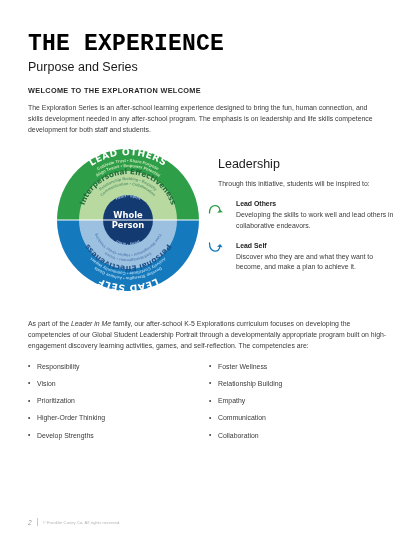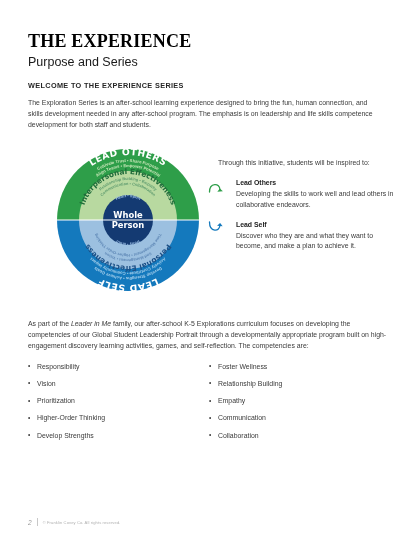--- a/index.html
+++ b/index.html
@@ -17,22 +17,22 @@
     background: #ffffff;
     overflow: hidden;
   }
   .content {
     position: absolute;
     left: 28px;
     top: 32px;
     width: 362px;
   }
   .doc-title {
-    font-family: Liberation Serif, serif;
-    font-size: 18px;
+    font-family: Liberation Mono, monospace;
+    font-size: 23px;
     font-weight: bold;
     letter-spacing: 0.2px;
     color: #000000;
     margin: 0 0 5px 0;
     line-height: 1.05;
   }
   .doc-subtitle {
     font-family: "Liberation Sans", sans-serif;
     font-size: 12.5px;
     font-weight: 400;
@@ -179,21 +179,21 @@
   }
 </style>
 </head>
 <body>
 
 <div id="page">
 
   <div class="content">
     <h1 class="doc-title">THE EXPERIENCE</h1>
     <h2 class="doc-subtitle">Purpose and Series</h2>
-    <div class="section-kicker">WELCOME TO THE EXPERIENCE SERIES</div>
+    <div class="section-kicker">WELCOME TO THE EXPLORATION WELCOME</div>
     <p class="intro-para">The Exploration Series is an after-school learning experience designed to bring the fun, human connection, and skills development needed in any after-school program. The emphasis is on leadership and life skills competence development for both staff and students.</p>
   </div>
 
   <div class="diagram-wrap">
     <svg width="146" height="164" viewBox="0 0 146 164">
       <defs>
 
         <path id="pOuterTop" d="M 8,82 A 65,65 0 0 1 138,82" fill="none"></path>
         <path id="pOuterTopA" d="M 15,82 A 58,58 0 0 1 131,82" fill="none"></path>
         <path id="pOuterTopB" d="M 20,82 A 53,53 0 0 1 126,82" fill="none"></path>
@@ -281,20 +281,21 @@
       </text>
       <text font-family="Liberation Sans, sans-serif" font-size="4" font-weight="bold" fill="#9fc3e8">
         <textPath href="#pCenBot" startOffset="50%" text-anchor="middle">Body  •  Mind</textPath>
       </text>
       <text x="73" y="80" text-anchor="middle" font-family="DejaVu Sans, sans-serif" font-size="8.4" font-weight="bold" fill="#ffffff">Whole</text>
       <text x="73" y="89.5" text-anchor="middle" font-family="DejaVu Sans, sans-serif" font-size="8.4" font-weight="bold" fill="#ffffff">Person</text>
     </svg>
   </div>
 
   <div class="right-col">
+    <h3 class="lead-heading">Leadership</h3>
     <p class="lead-intro">Through this initiative, students will be inspired to:</p>
 
     <div class="lead-item">
       <span class="marker">
         <svg width="22" height="14" viewBox="0 0 22 14">
           <path d="M1.5 13 C1.5 3.5, 12 3.5, 12 11" fill="none" stroke="#2e9e49" stroke-width="1.3" stroke-linecap="round"></path>
           <path d="M12 12.5 L9.2 9.6 L14.8 9.6 Z" fill="#2e9e49" transform="rotate(175 12 11)"></path>
         </svg>
       </span>
       <h4>Lead Others</h4>

